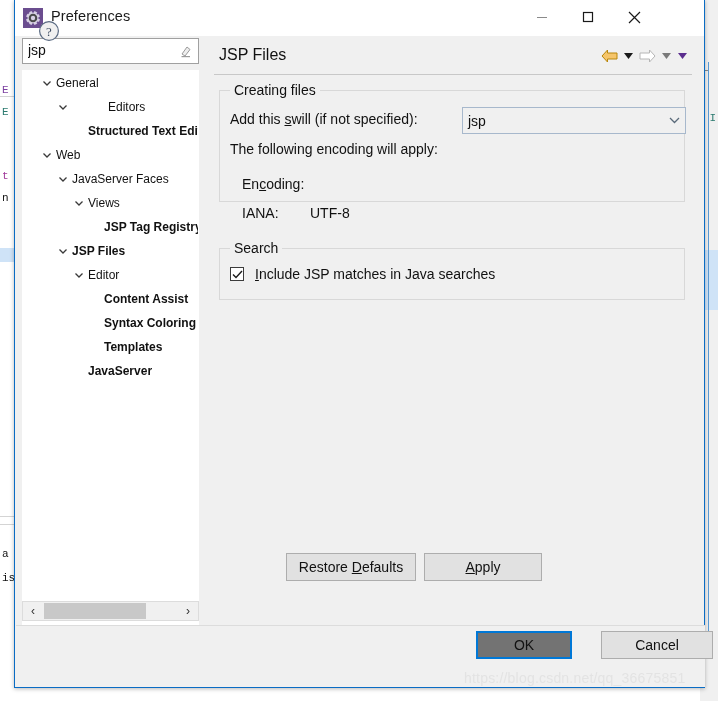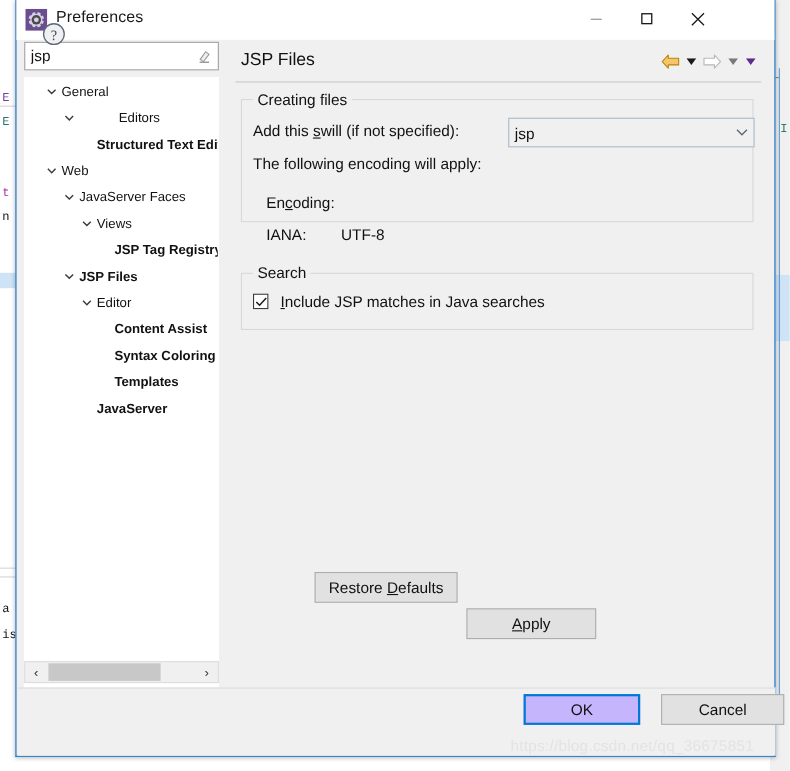--- a/index.html
+++ b/index.html
@@ -210,34 +210,34 @@
   }
   .check-label { font-size: 14px; color: #111; }
 
   
   .btn {
     position: absolute; background: #e1e1e1; border: 1px solid #adadad;
     font-size: 14px; color: #111;
     display: flex; align-items: center; justify-content: center;
     cursor: default; font-family: "Liberation Sans", sans-serif;
   }
-  .btn-restore { left: 271px; top: 520px; width: 130px; height: 28px; }
+  .btn-restore { left: 271px; top: 553px; width: 130px; height: 28px; }
   .btn-apply   { left: 409px; top: 553px; width: 118px; height: 28px; }
 
   .bottom-bar {
     position: absolute; left: 1px; top: 625px;
     width: 689px; height: 62px; background: #f0f0f0;
     border-top: 1px solid #dcdcdc;
   }
   .help-btn {
     position: absolute; left: 23px; top: 20px; width: 22px; height: 22px;
   }
   .btn-ok {
-    left: 461px; top: 631px; width: 106px; height: 28px;
-    border: 2px solid #0078d7; background: #c4b5fd;
+    left: 461px; top: 631px; width: 96px; height: 28px;
+    border: 2px solid #0078d7; background: #737373;
   }
   .btn-cancel { left: 586px; top: 631px; width: 112px; height: 28px; }
 
   .mn { text-decoration: underline; }
 
   .watermark {
     position: absolute; left: 464px; top: 670px;
     font-size: 14px; color: #e3e3e3; white-space: nowrap;
     letter-spacing: .2px; pointer-events: none;
   }

